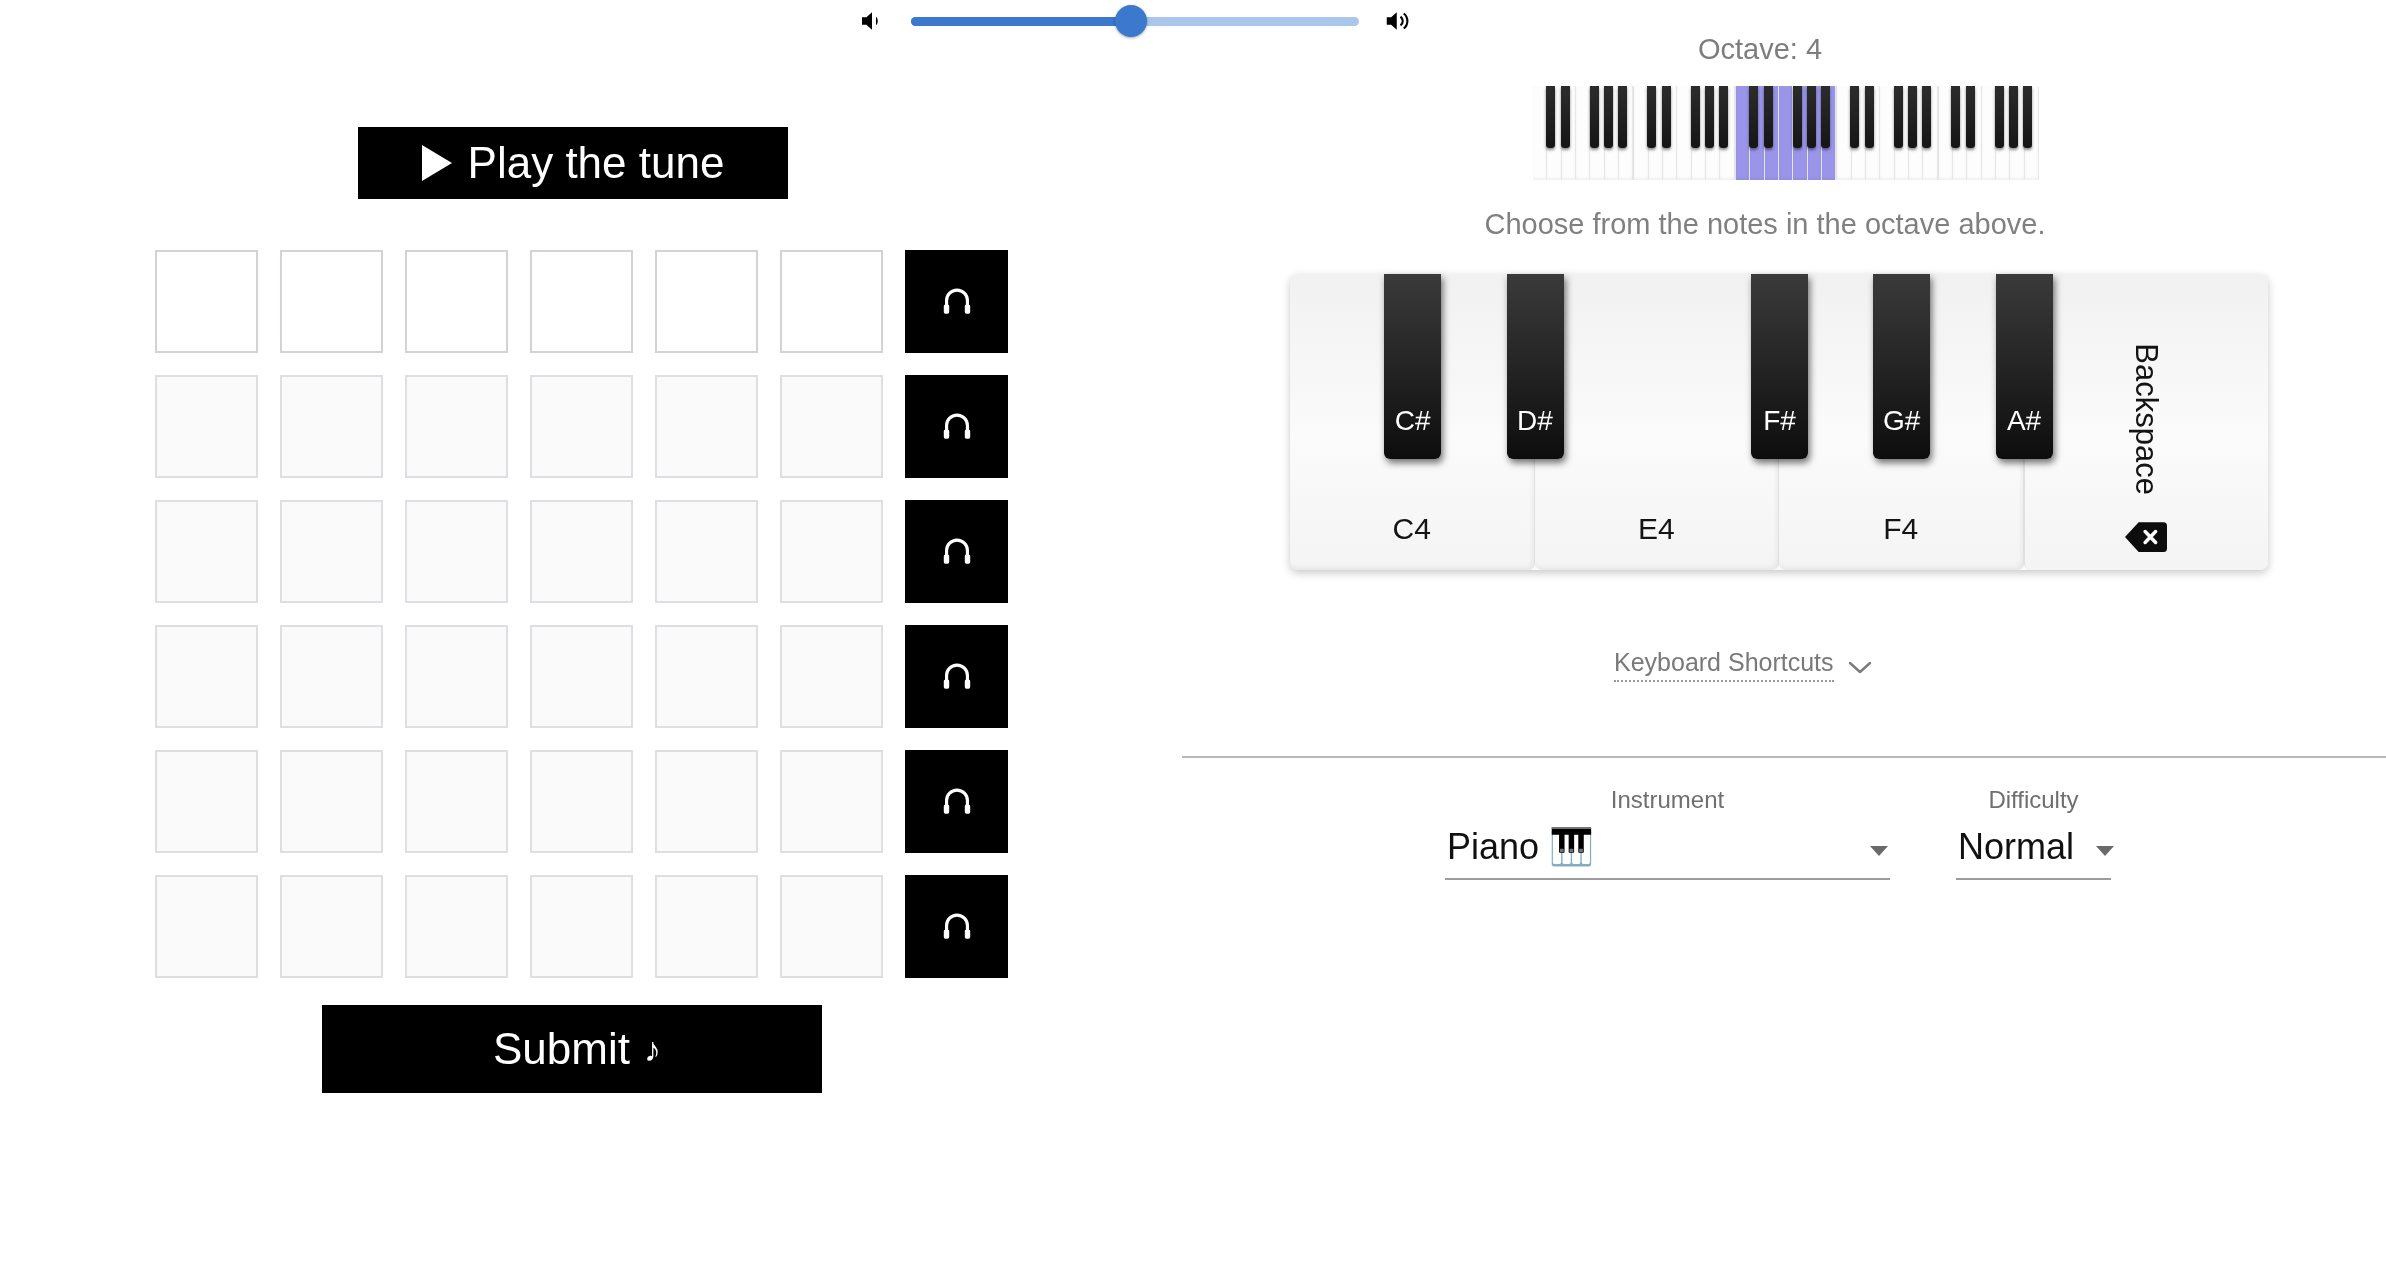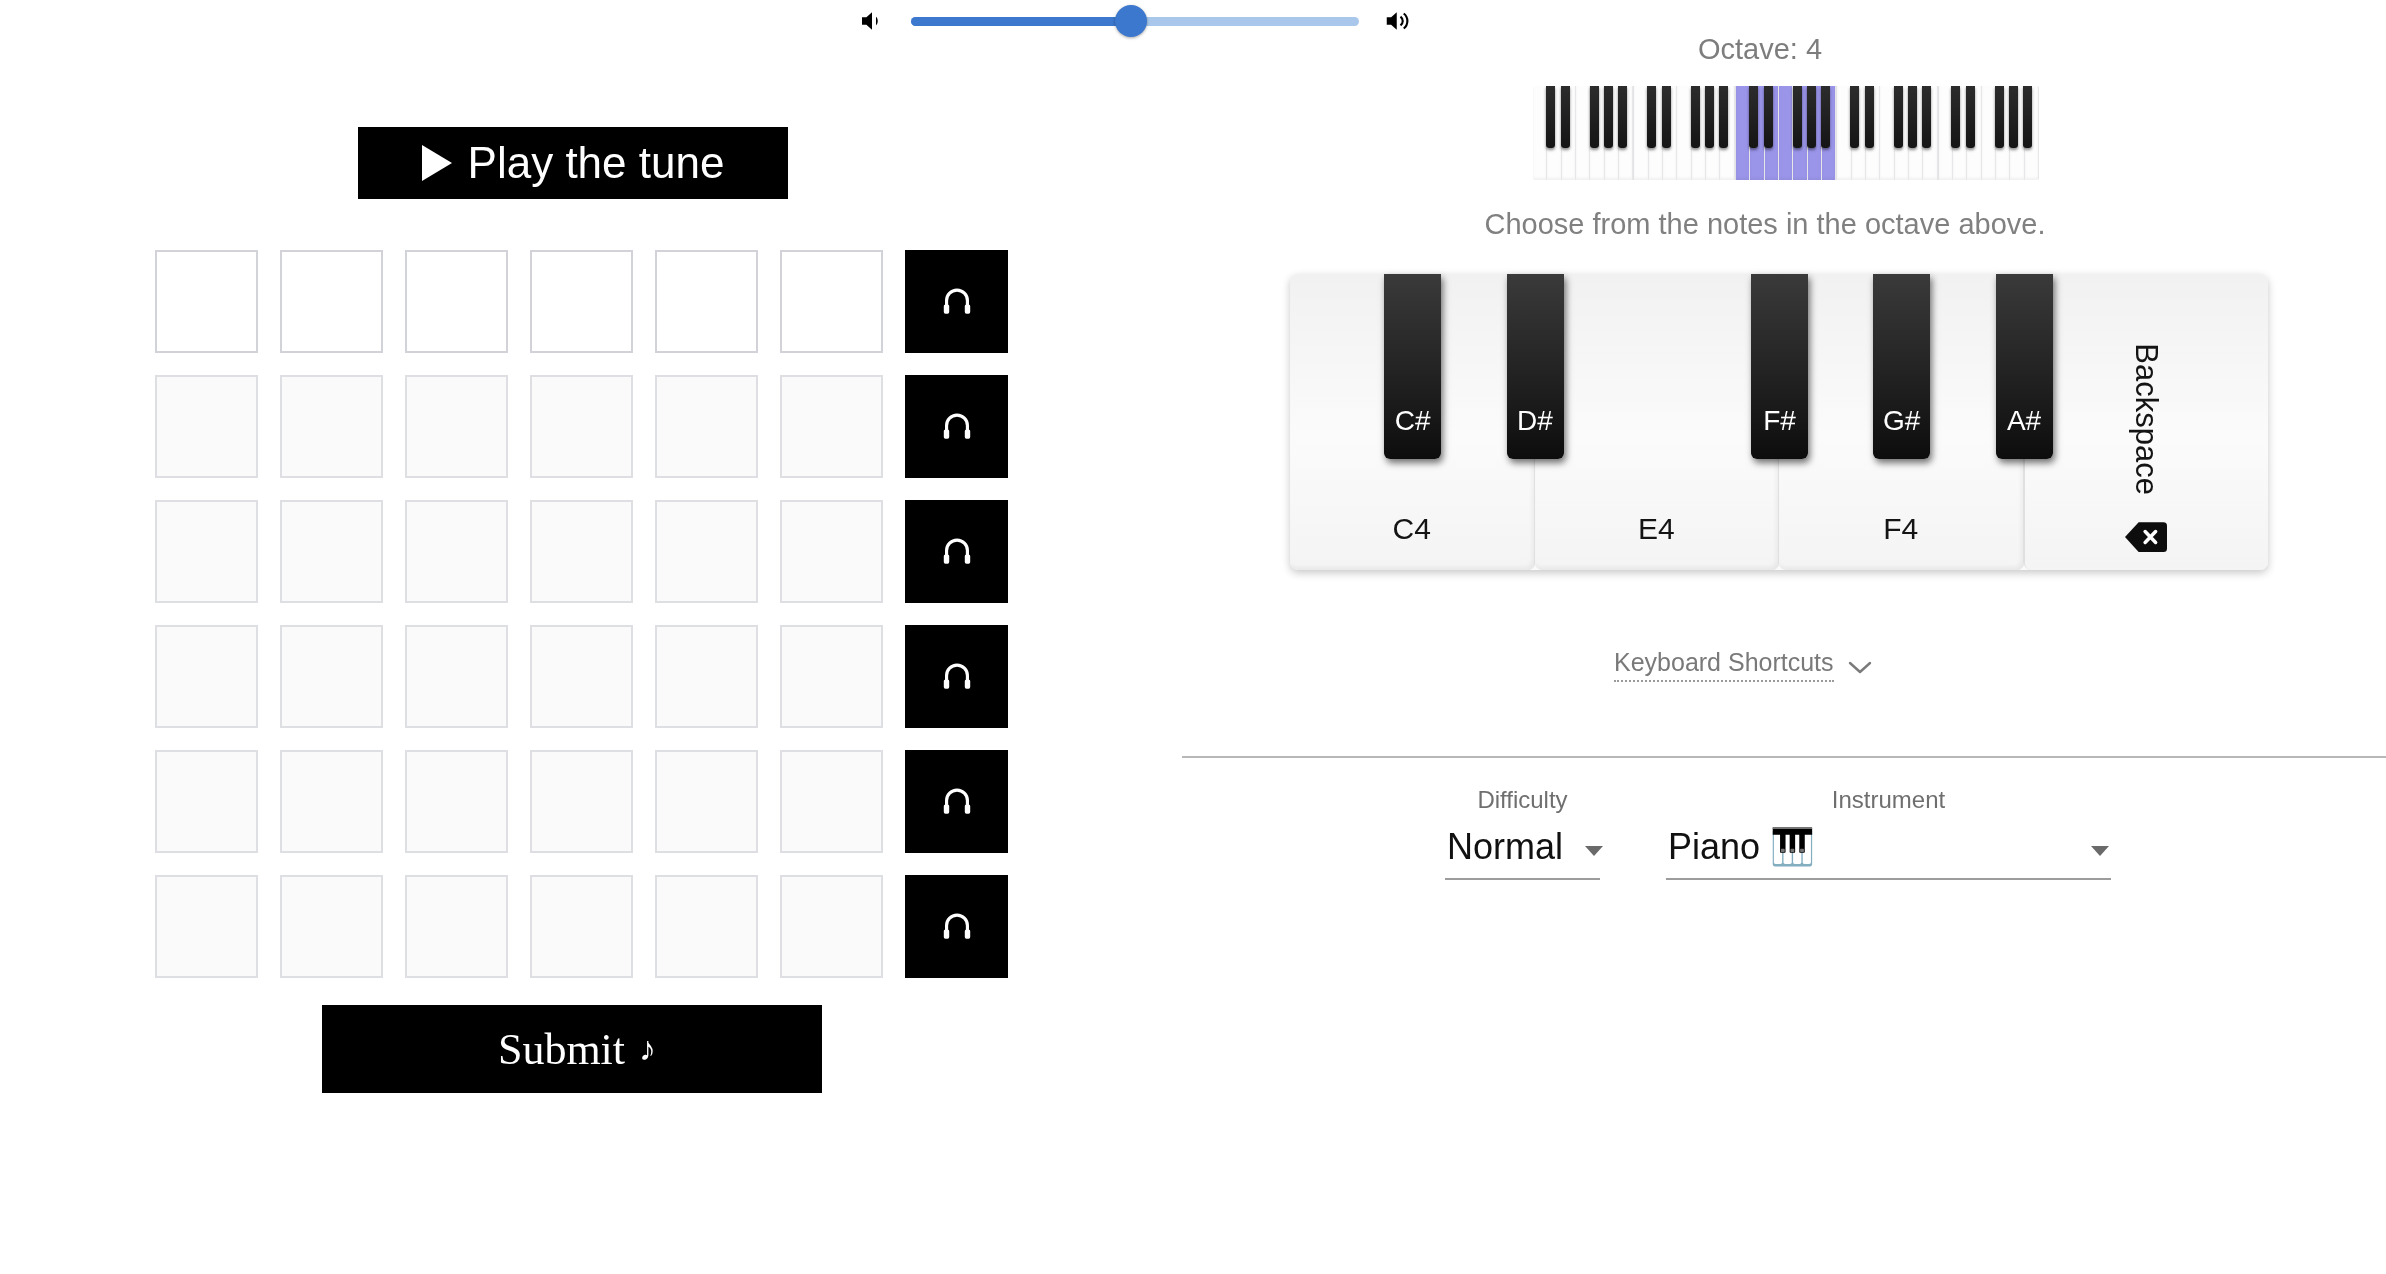--- a/index.html
+++ b/index.html
@@ -91,21 +91,21 @@
   }
   .listen-btn svg { display: block; }
 
   .submit-btn {
     position: absolute;
     left: 322px; top: 1005px;
     width: 500px; height: 88px;
     background: #000; color: #fff;
     border: none;
     font-size: 44px;
-    font-family: Liberation Serif, serif;
+    font-family: Liberation Sans, sans-serif;
     cursor: pointer;
     display: flex; align-items: center; justify-content: center;
     gap: 14px;
     padding-left: 16px;
   }
   .submit-note { font-size: 34px; }
 
   
   .octave-label {
     position: absolute;
@@ -544,26 +544,26 @@
     <svg width="24" height="14" viewBox="0 0 24 14">
         <path fill="none" stroke="#7b7b7b" stroke-width="2.4" stroke-linecap="round" stroke-linejoin="round" d="M2 3l10 9 10-9"></path>
       </svg>
   </span>
 </div>
 
 <div class="divider"></div>
 
 <div class="controls">
   <div class="select-group">
+    <div class="select-label">Instrument</div>
+    <div class="select-box instrument">
+      <span class="select-value">Piano 🎹</span>
+      <span class="caret"></span>
+    </div>
+  </div>
+  <div class="select-group">
     <div class="select-label">Difficulty</div>
     <div class="select-box difficulty">
       <span class="select-value">Normal</span>
       <span class="caret"></span>
     </div>
   </div>
-  <div class="select-group">
-    <div class="select-label">Instrument</div>
-    <div class="select-box instrument">
-      <span class="select-value">Piano 🎹</span>
-      <span class="caret"></span>
-    </div>
-  </div>
 </div>
 
 </body></html>

